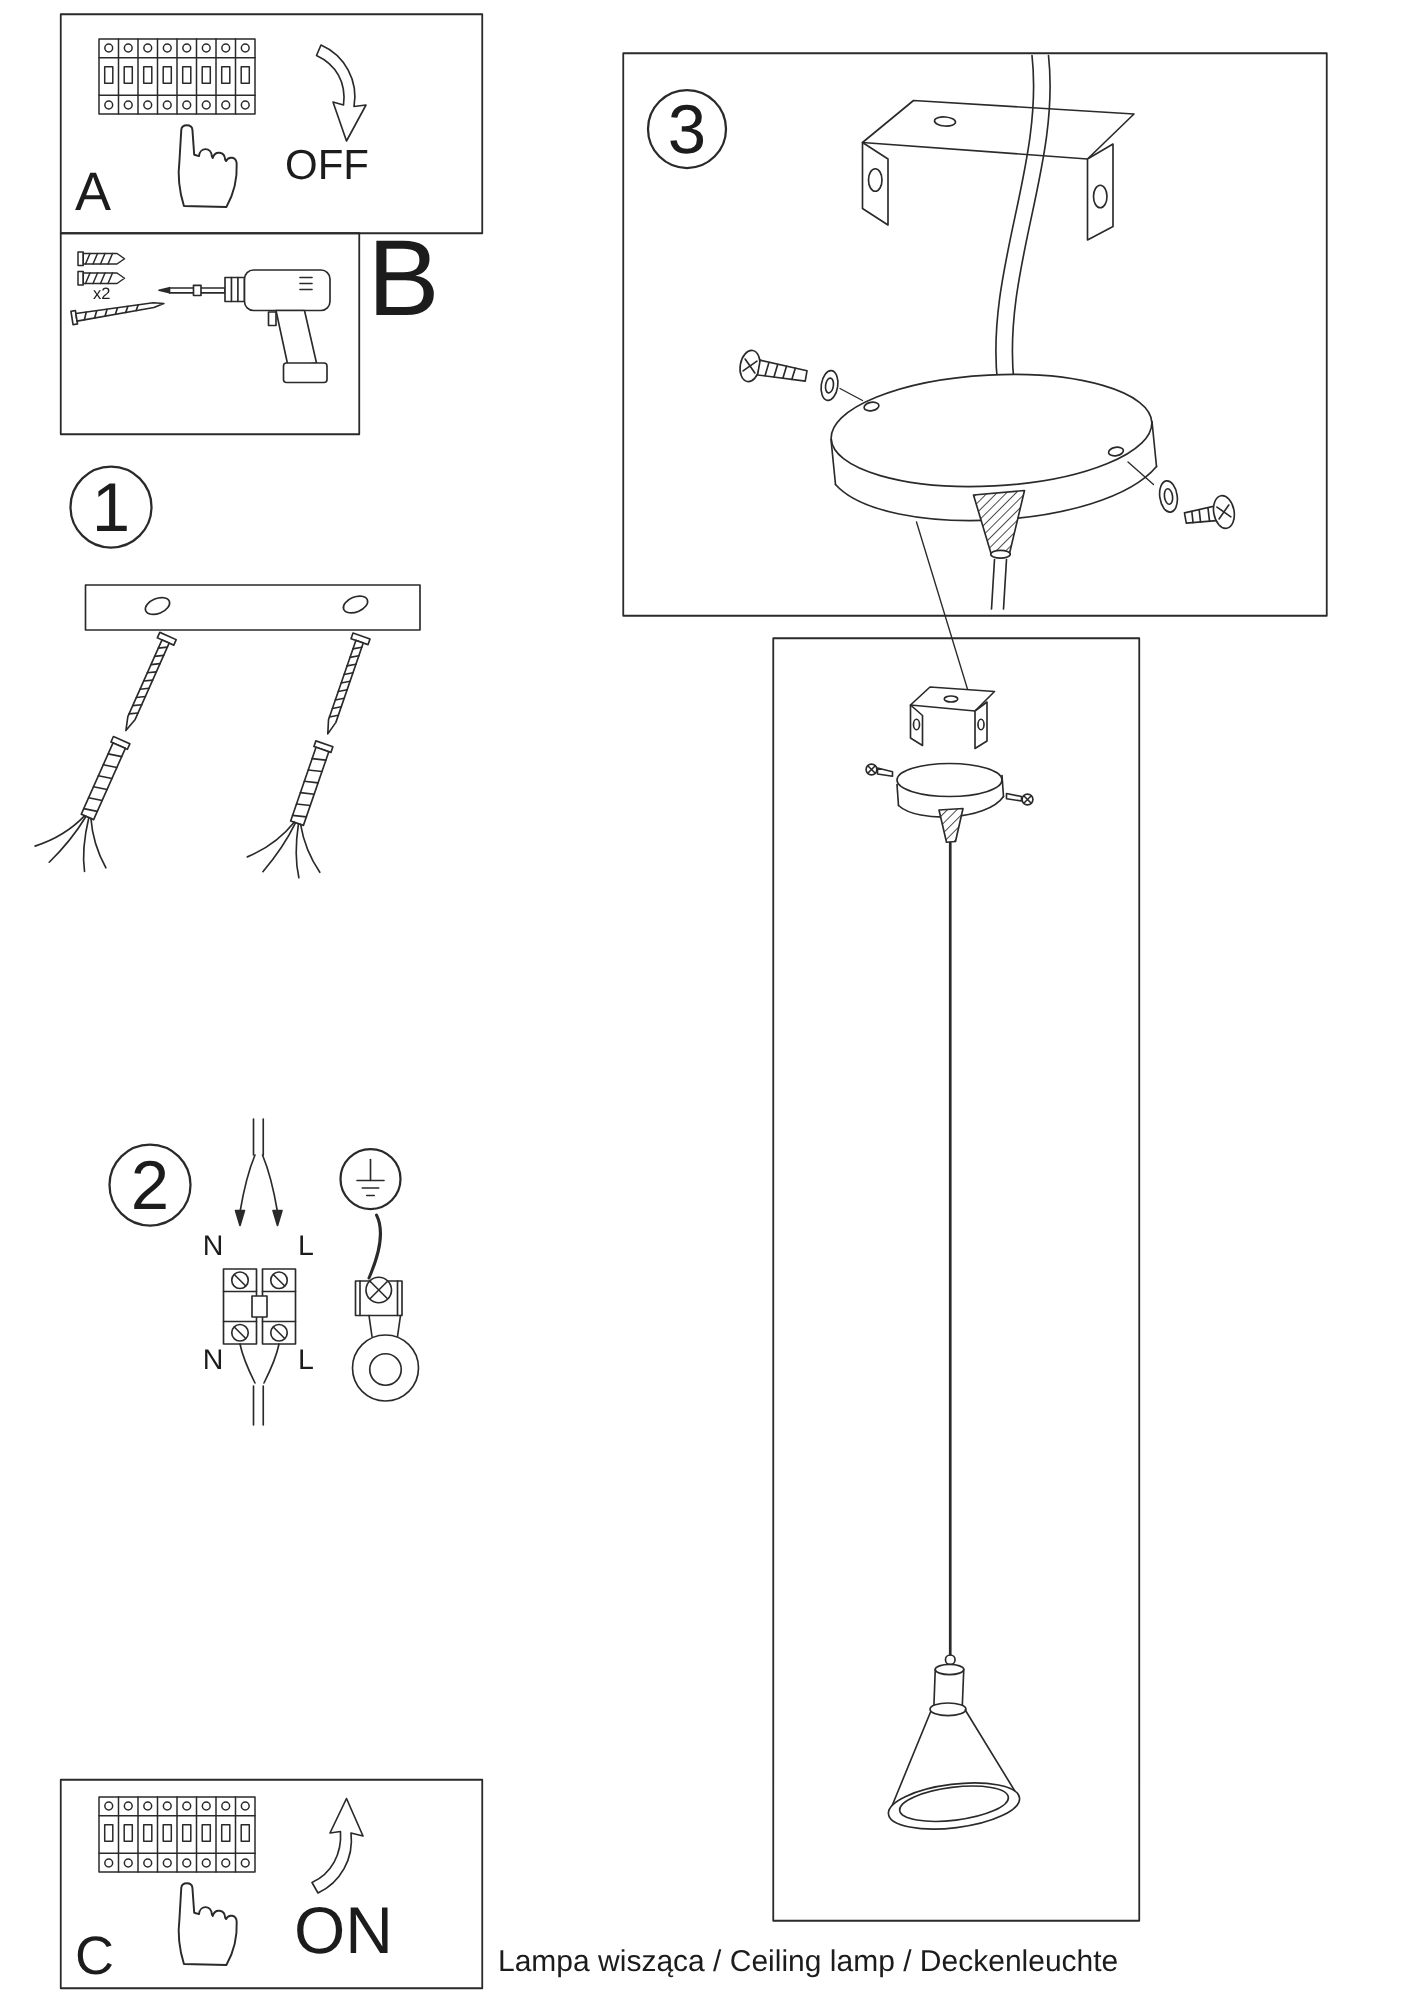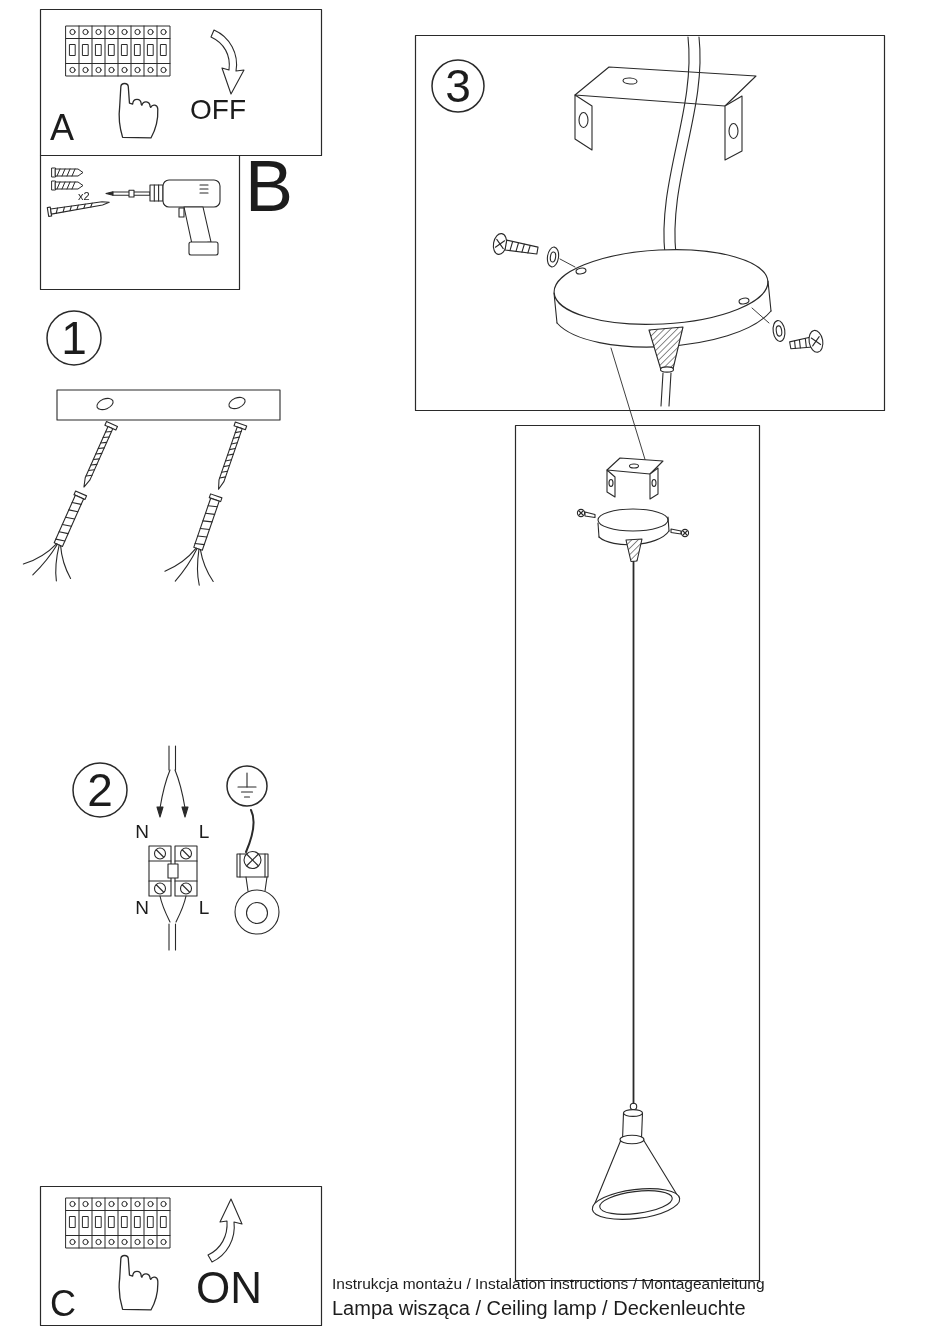--- a/index.html
+++ b/index.html
@@ -294,30 +294,29 @@
       <use href="#hand" transform="translate(112,1248) scale(1.18)"></use>
       <path fill="#fff" d="M212,1262 C227,1255 236,1239 234,1222 L242,1224 L231,1199 L220,1222 L227,1221 C228,1236 221,1249 208,1255 Z"></path>
     </g>
   </g>
 </svg>
 
 <div class="t" style="left:50px;top:110px;font-size:36px">A</div>
 <div class="t" style="left:190px;top:96px;font-size:28px">OFF</div>
 
 <div class="t" style="left:245px;top:150px;font-size:72px">B</div>
-<div class="t" style="left:78px;top:191px;font-size:11px">x2</div>
+<div class="t" style="left:62px;top:191px;font-size:11px">x2</div>
 
 <div class="t ctr" style="left:74px;top:338px;font-size:46px">1</div>
 <div class="t ctr" style="left:100px;top:790px;font-size:46px">2</div>
 <div class="t ctr" style="left:458px;top:86px;font-size:46px">3</div>
 
 <div class="t ctr" style="left:142px;top:831px;font-size:19px">N</div>
 <div class="t ctr" style="left:204px;top:831px;font-size:19px">L</div>
 <div class="t ctr" style="left:142px;top:907px;font-size:19px">N</div>
 <div class="t ctr" style="left:204px;top:907px;font-size:19px">L</div>
 
 <div class="t" style="left:50px;top:1286px;font-size:36px">C</div>
 <div class="t" style="left:196px;top:1266px;font-size:44px">ON</div>
 
-<div class="t" style="left:332px;top:1276px;font-size:15.5px">Instrukcja montażu / Instalation instructions / Montageanleitung</div>
 <div class="t" style="left:332px;top:1298px;font-size:20px">Lampa wisząca / Ceiling lamp / Deckenleuchte</div>
 
 </div>
 
 </body></html>

